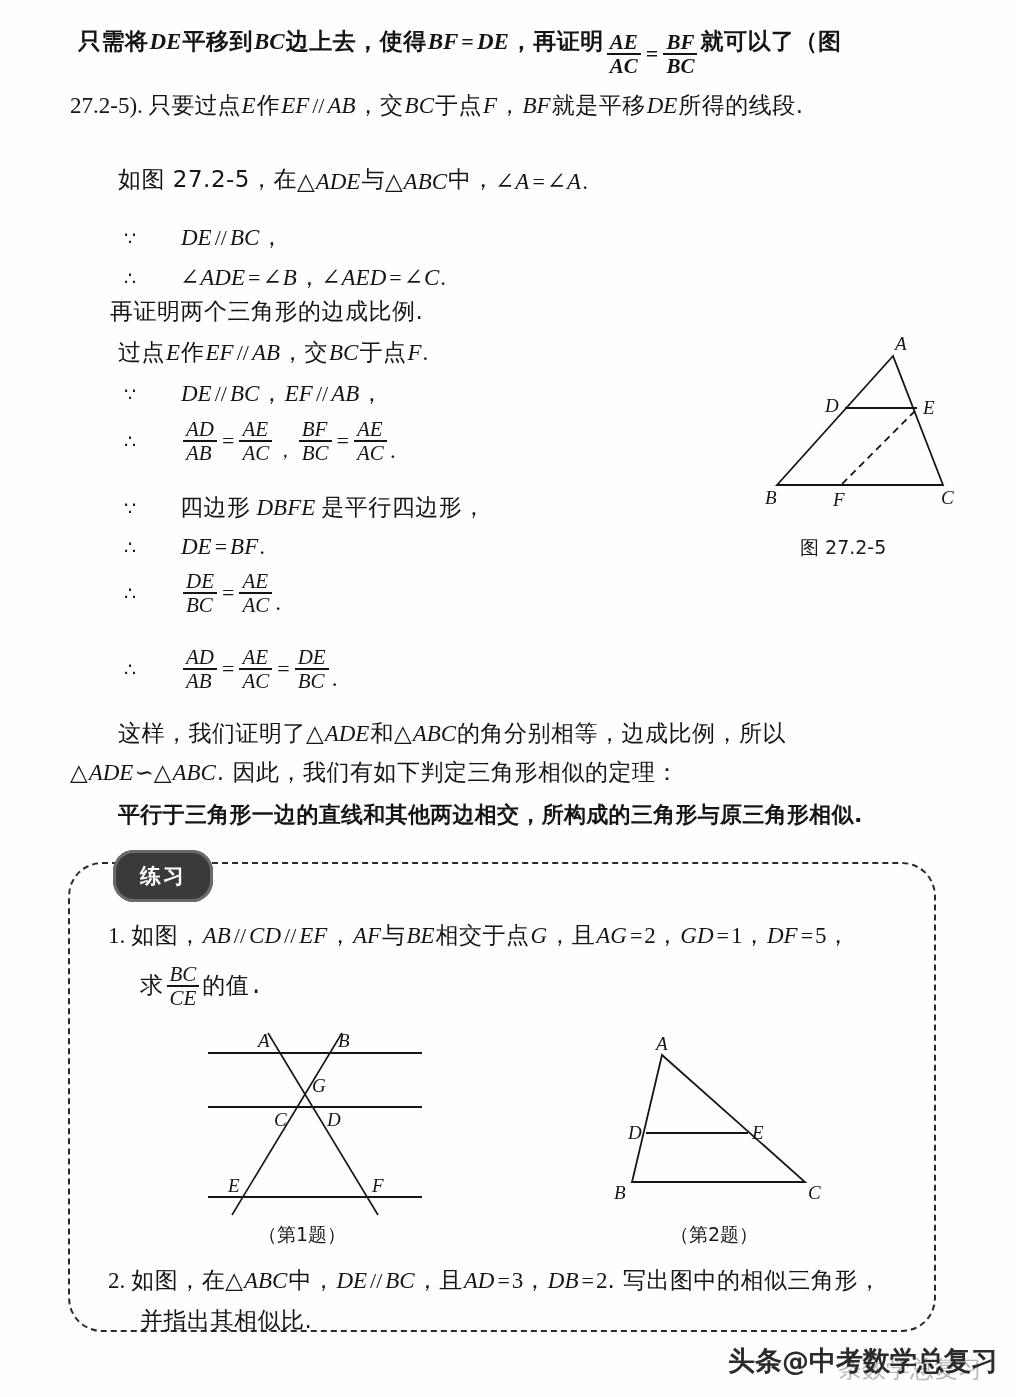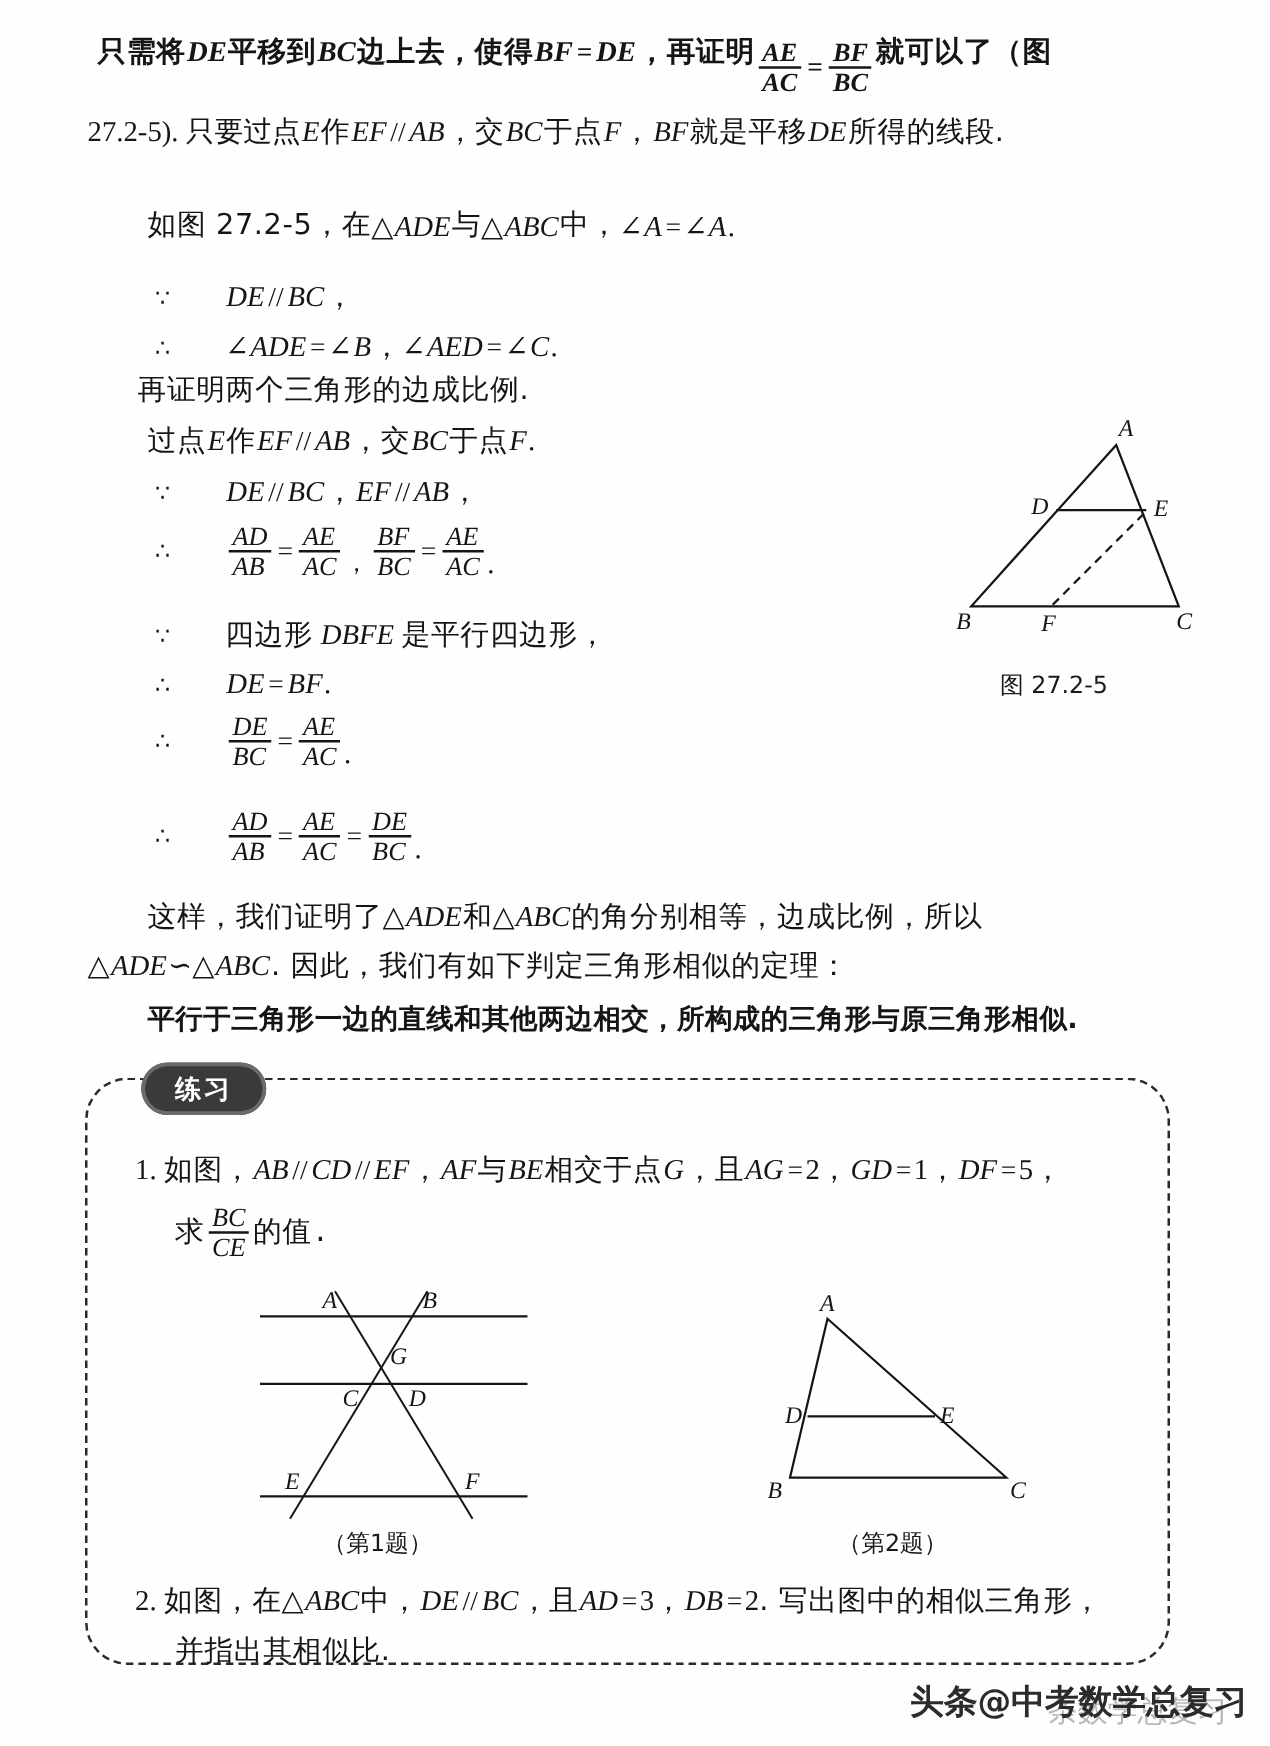--- a/index.html
+++ b/index.html
@@ -96,21 +96,21 @@
     height: 470px;
     border: 2px dashed #2a2a2a;
     border-radius: 34px;
     box-sizing: border-box;
   }
   .badge {
     position: absolute;
     left: 113px;
     top: 850px;
     width: 100px;
-    height: 42px;
+    height: 52px;
     border-radius: 21px;
     background: #3a3a3a;
     display: flex;
     align-items: center;
     justify-content: center;
     box-shadow: inset 0 0 0 3px #6b6b6b;
   }
   .badge span {
     color: #ffffff;
     font-family: "DejaVu Sans", "Liberation Sans", sans-serif;

